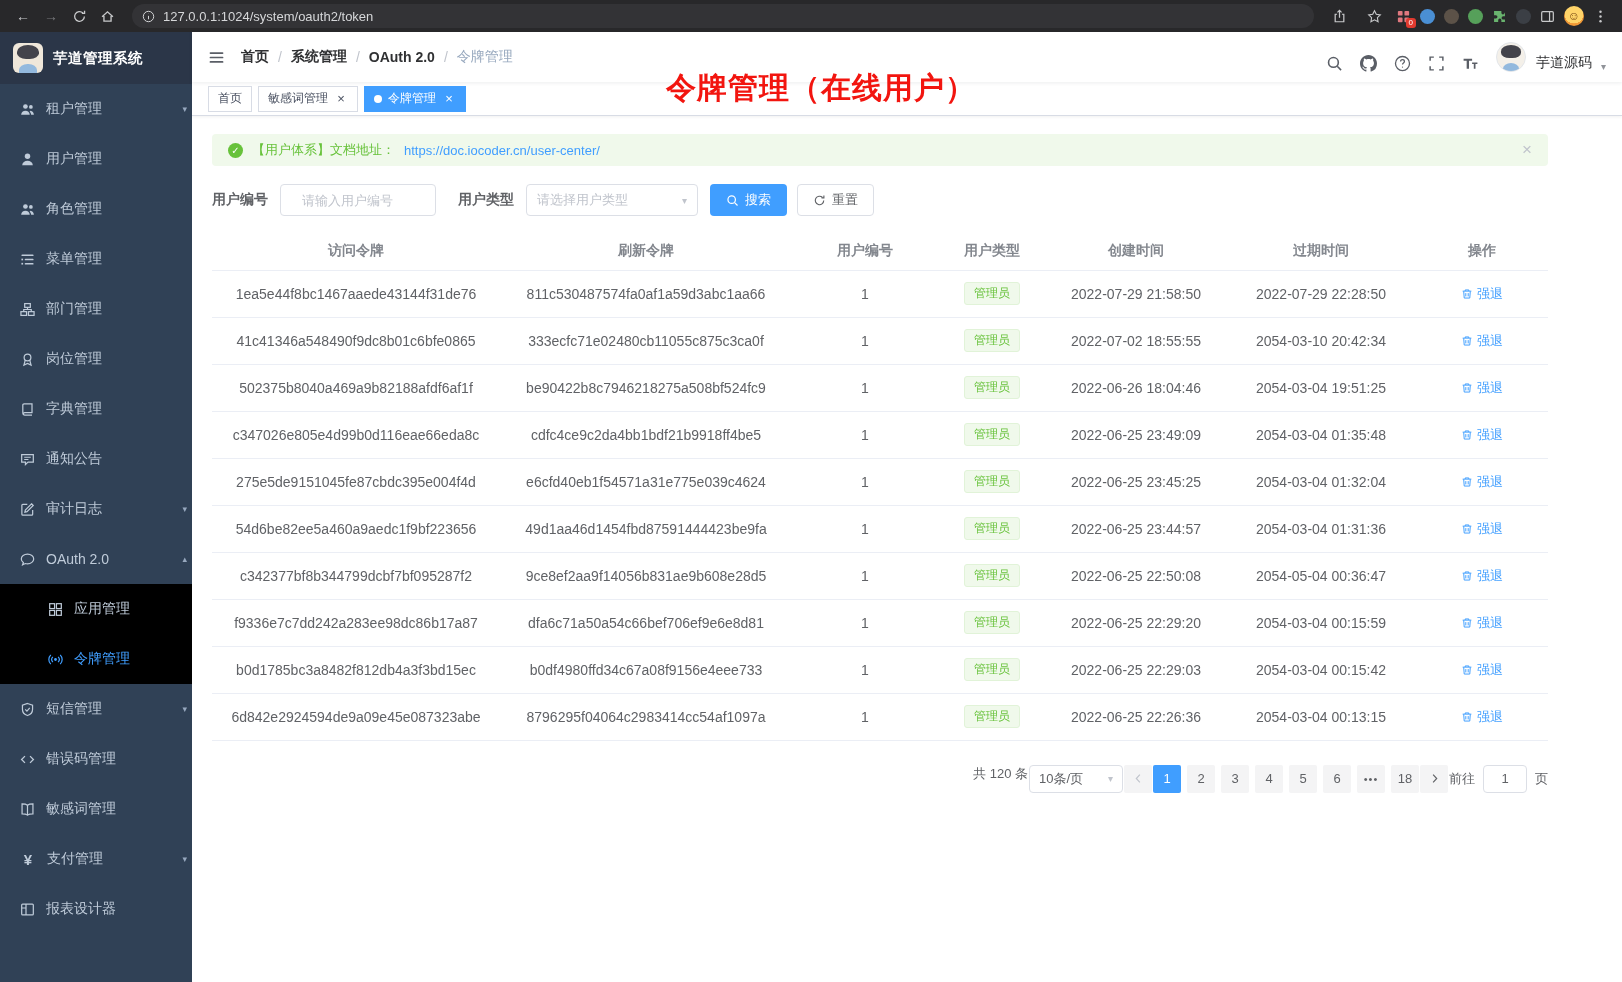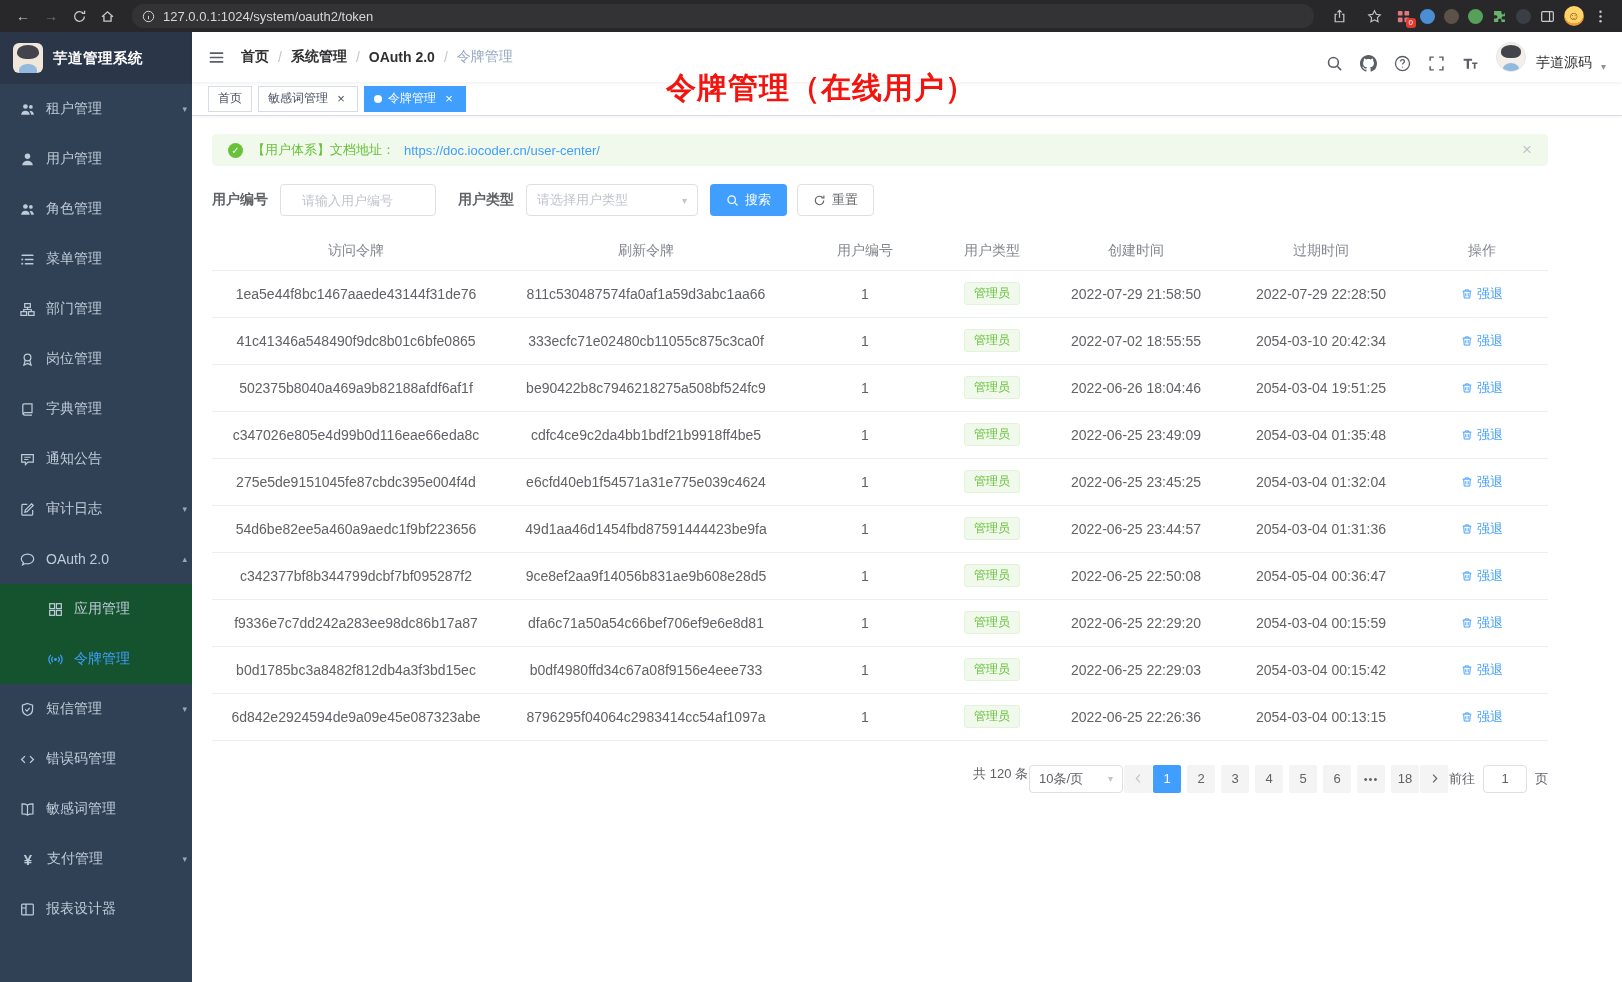--- a/index.html
+++ b/index.html
@@ -27,21 +27,21 @@
   .mascot{position:relative;overflow:hidden;background:#efe7da;flex:none}
   .mascot::before{content:"";position:absolute;top:6%;left:14%;right:14%;height:46%;background:#43434b;border-radius:50% 50% 42% 42%}
   .mascot::after{content:"";position:absolute;bottom:-12%;left:20%;right:20%;height:42%;background:#93b9de;border-radius:48% 48% 0 0}
   .logo-img{width:30px;height:30px;border-radius:6px}
   .logo-title{color:#fff;font-weight:700;font-size:14.5px;letter-spacing:.5px}
   .menu{flex:1;overflow:hidden;padding-top:0}
   .menu-item{height:50px;display:flex;align-items:center;padding:0 5px 0 20px;gap:11px;font-size:14px;cursor:pointer;white-space:nowrap}
   .menu-item .mi-label{flex:1;overflow:hidden;text-overflow:ellipsis}
   .menu-item .chev{font-size:9px;color:#97a8be;margin-left:4px}
   .menu-item.active{color:#409eff}
-  .submenu{background:#14532d}
+  .submenu{background:#000000}
   .submenu .menu-item{padding-left:48px}
   .ico{display:inline-flex;align-items:center;justify-content:center;flex:none}
   .ico svg{width:15px;height:15px;display:block}
   .yen-glyph{width:16px;font-size:15px;font-weight:700;justify-content:center}
 
   
   .main{flex:1;display:flex;flex-direction:column;background:#fff;min-width:0}
   .navbar{height:50px;flex:none;display:flex;align-items:center;padding:0 16px;background:#fff;box-shadow:0 1px 4px rgba(0,21,41,.08);position:relative;z-index:3}
   .hamburger{margin-right:16px;color:#5a5e66}
   .hamburger svg{width:17px;height:17px}
@@ -76,21 +76,21 @@
   .gap{width:22px}
   .f-select{width:172px;height:32px;border:1px solid #dcdfe6;border-radius:4px;display:flex;align-items:center;justify-content:space-between;padding:0 10px;color:#c0c4cc;font-size:13px;cursor:pointer;background:#fff}
   .sel-caret{color:#c0c4cc;font-size:10px}
   .btn{height:32px;border-radius:4px;display:inline-flex;align-items:center;gap:6px;padding:0 15px;font-size:13px;cursor:pointer;border:1px solid transparent;white-space:nowrap}
   .btn .ico svg{width:13px;height:13px}
   .btn-primary{background:#409eff;color:#fff;margin-left:12px}
   .btn-plain{background:#fff;border-color:#dcdfe6;color:#606266;margin-left:10px}
 
   .table-wrap{margin-top:16px}
   table{width:100%;border-collapse:collapse;table-layout:fixed;font-size:14px}
-  th{height:38px;color:#83878e;font-weight:400;text-align:center;border-bottom:1px solid #ebeef5;white-space:nowrap}
+  th{height:38px;color:#83878e;font-weight:700;text-align:center;border-bottom:1px solid #ebeef5;white-space:nowrap}
   td{height:47px;color:#606266;text-align:center;border-bottom:1px solid #ebeef5;white-space:nowrap;overflow:hidden;text-overflow:ellipsis}
   .tag-success{display:inline-block;padding:2px 9px;border-radius:3px;background:#f0f9eb;border:1px solid #e1f3d8;color:#67c23a;font-size:12px;line-height:17px}
   .action-link{color:#409eff;display:inline-flex;align-items:center;gap:4px;font-size:13px;cursor:pointer}
   .action-link .ico svg{width:12px;height:12px}
 
   .pagination{display:flex;justify-content:flex-end;gap:1px;margin-top:24px;font-size:13px;color:#606266}
   .psize{width:94px;height:28px;border:1px solid #dcdfe6;border-radius:4px;display:flex;align-items:center;justify-content:space-between;padding:0 9px;color:#606266;cursor:pointer;background:#fff}
   .pages{display:flex;gap:6px;align-items:center}
   .pbtn{min-width:28px;height:28px;border-radius:2px;background:#f4f4f5;color:#606266;display:inline-flex;align-items:center;justify-content:center;font-size:13px;cursor:pointer;padding:0 4px}
   .pbtn.active{background:#409eff;color:#fff}

